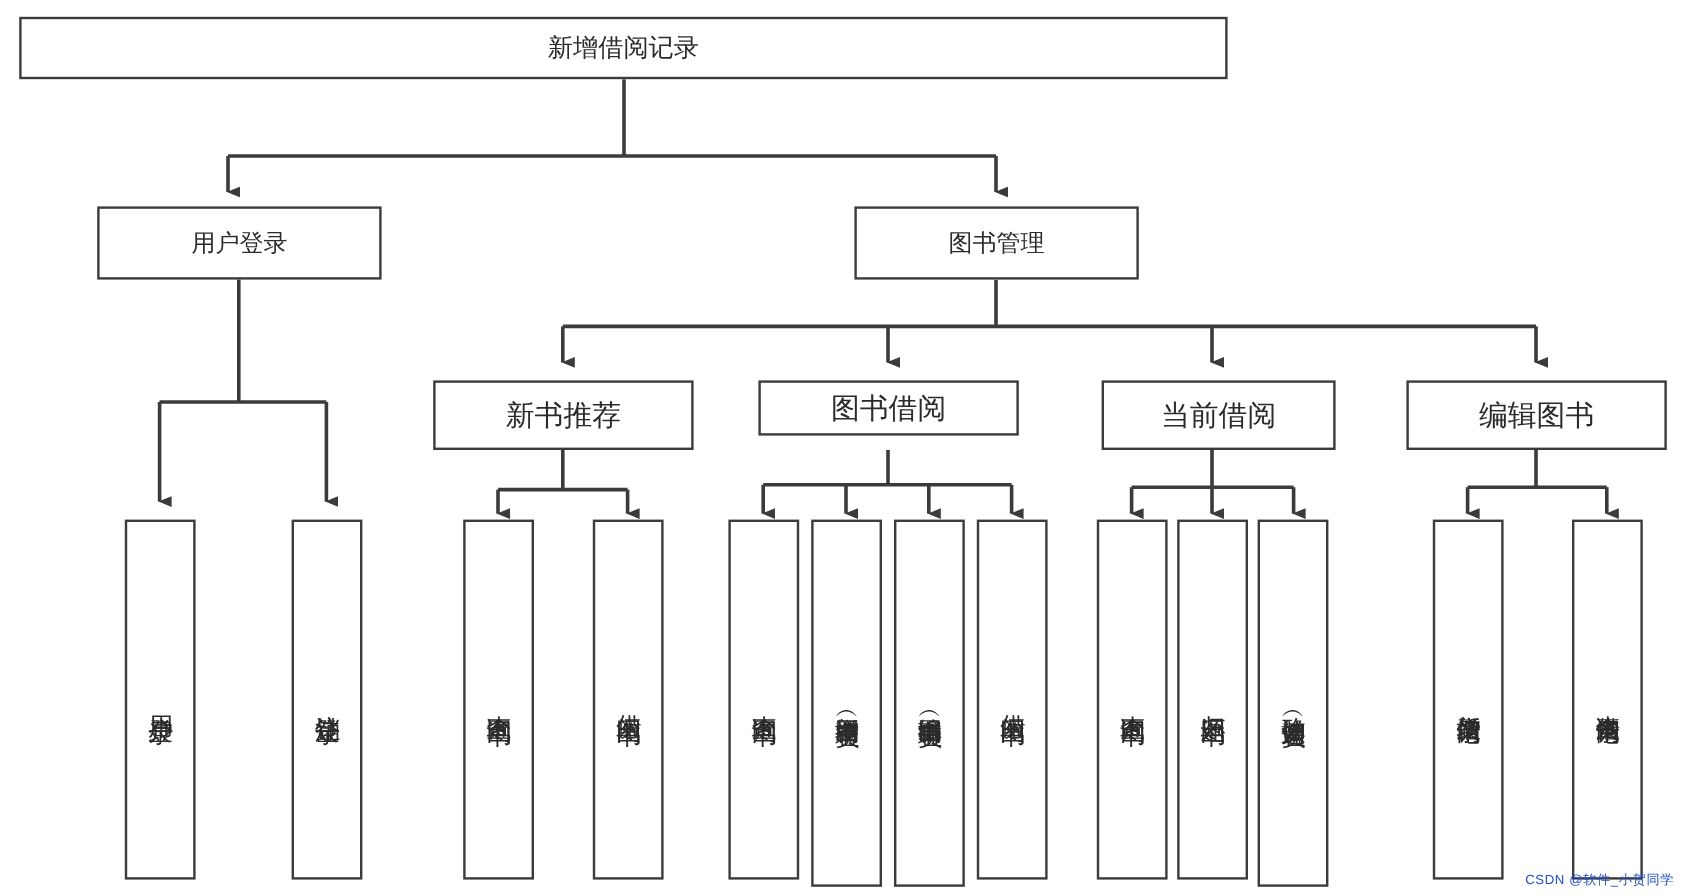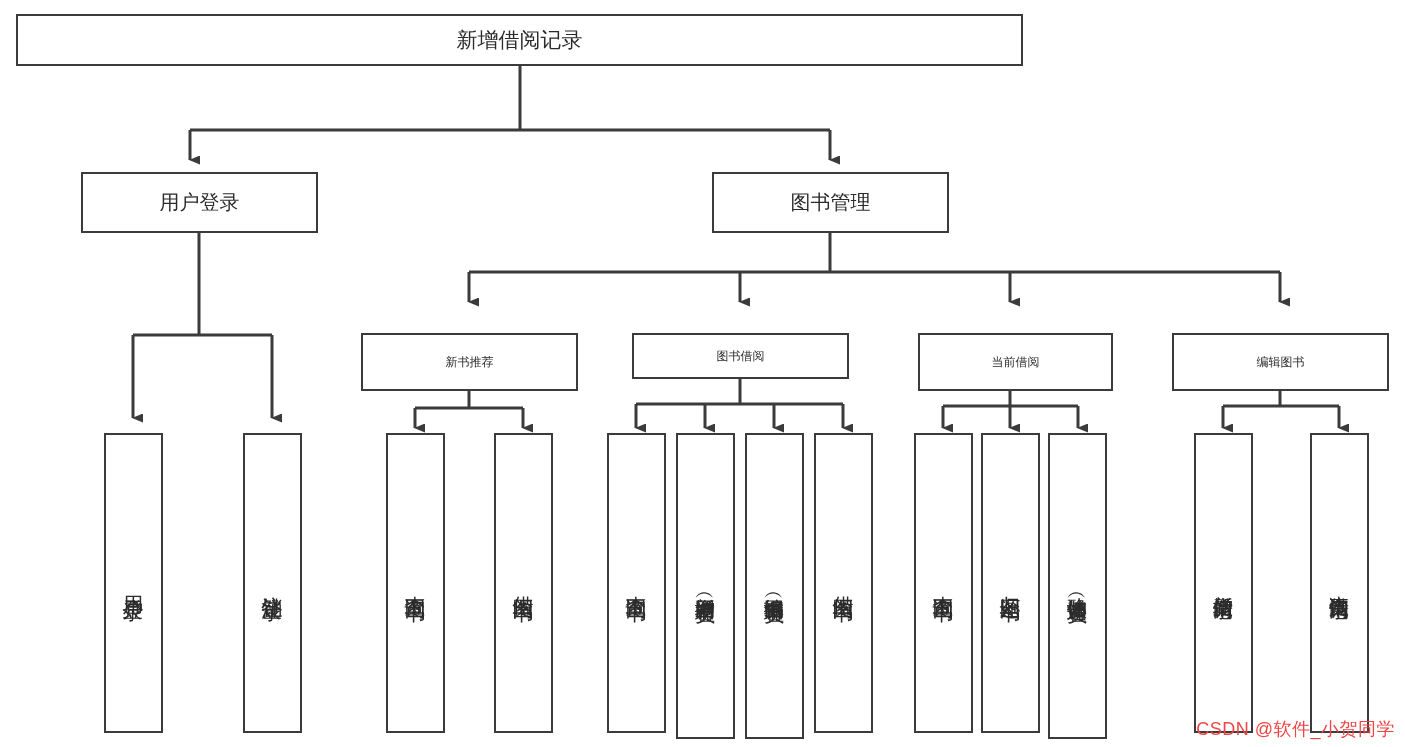--- a/index.html
+++ b/index.html
@@ -19,39 +19,39 @@
     box-sizing:border-box;
     background:#ffffff;
     border:2px solid #3b3b3b;
     display:flex;
     align-items:center;
     justify-content:center;
     color:#2b2b2b;
   }
   .node.root{font-size:21px;}
   .node.level1{font-size:20px;}
-  .node.level2{font-size:12px;margin-top:16px;}
+  .node.level2{font-size:24px;}
   .node.leaf{
     writing-mode:vertical-rl;
     text-orientation:upright;
     font-size:21px;
     letter-spacing:2px;
     align-items:center;
     justify-content:center;
     line-height:1;
     padding:6px 0;
     white-space:nowrap;
   }
   .node.leaf.tall{font-size:20px;letter-spacing:1px;}
   .watermark{
     position:absolute;
     right:10px;
     bottom:6px;
-    font-size:18px;
-    color:#ef4444;
+    font-size:11px;
+    color:#1d4ed8;
     white-space:nowrap;
     letter-spacing:0.5px;
   }
 </style>
 </head>
 <body>
 
 <div id="diagram-root">
 
   <svg class="edges" viewBox="0 0 1405 747">

